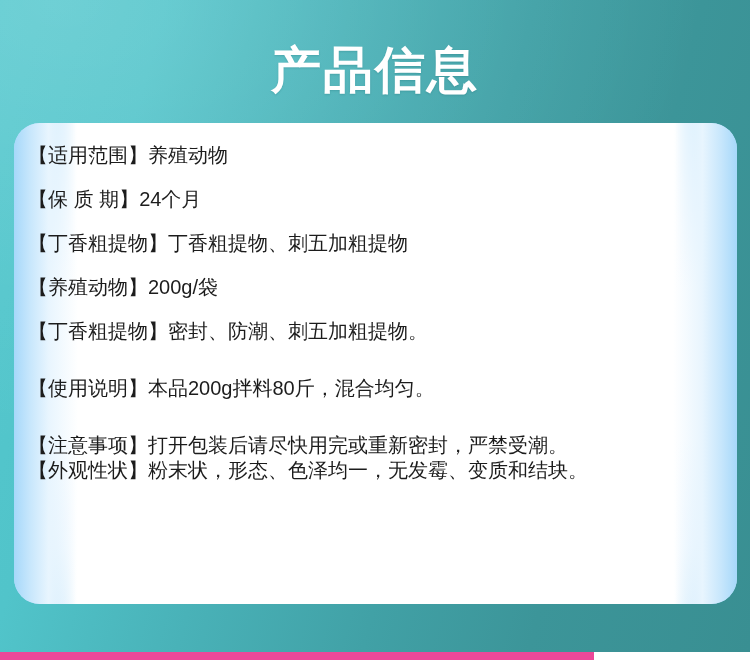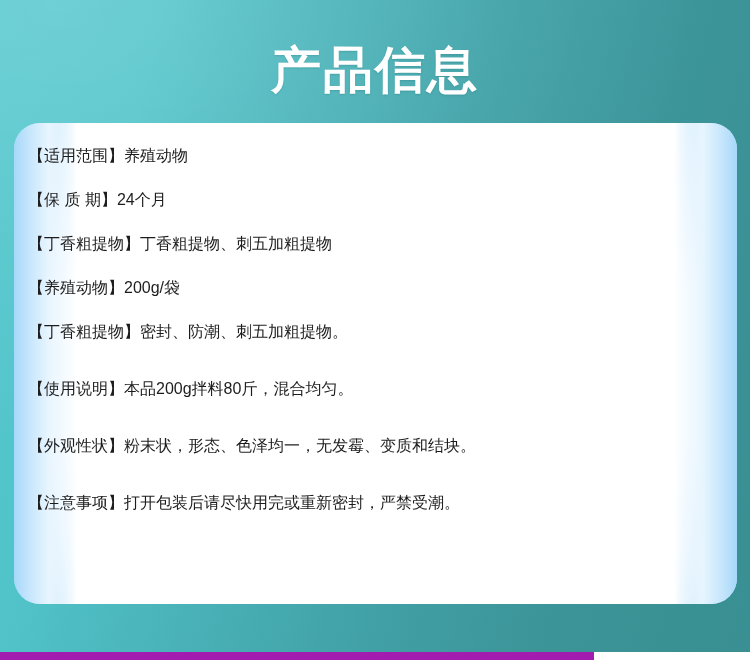--- a/index.html
+++ b/index.html
@@ -12,21 +12,21 @@
     overflow: hidden;
     background: #ffffff;
     font-family: "Liberation Sans", "DejaVu Sans", sans-serif;
   }
 
   #poster {
     position: relative;
     width: 594px;
     height: 660px;
     box-sizing: border-box;
-    background: #a21caf;
+    background: #ec4899;
   }
 
   
   #bg-gradient {
     position: absolute;
     left: 0;
     top: 0;
     width: 750px;
     height: 652px;
     background:
@@ -124,21 +124,21 @@
 
   
   #spec-list {
     position: absolute;
     left: 14px;
     top: 20px;
     right: 14px;
   }
   .spec-row {
     color: #1c1c1c;
-    font-size: 16px;
+    font-size: 20px;
     line-height: 25px;
     white-space: nowrap;
   }
   .spec-row.gap-tight { margin-bottom: 19px; }
   .spec-row.gap-wide  { margin-bottom: 32px; }
   .spec-label {
     display: inline;
   }
   .spec-value {
     display: inline;
@@ -177,24 +177,24 @@
       </div>
 
       <div class="spec-row gap-wide">
         <span class="spec-label">【丁香粗提物】</span><span class="spec-value">密封、防潮、刺五加粗提物。</span>
       </div>
 
       <div class="spec-row gap-wide">
         <span class="spec-label">【使用说明】</span><span class="spec-value">本品200g拌料80斤，混合均匀。</span>
       </div>
 
+      <div class="spec-row">
+        <span class="spec-label">【注意事项】</span><span class="spec-value">打开包装后请尽快用完或重新密封，严禁受潮。</span>
+      </div>
+
       <div class="spec-row gap-wide">
         <span class="spec-label">【外观性状】</span><span class="spec-value">粉末状，形态、色泽均一，无发霉、变质和结块。</span>
       </div>
 
-      <div class="spec-row">
-        <span class="spec-label">【注意事项】</span><span class="spec-value">打开包装后请尽快用完或重新密封，严禁受潮。</span>
-      </div>
-
     </div>
   </div>
 
 </div>
 
 </body></html>

